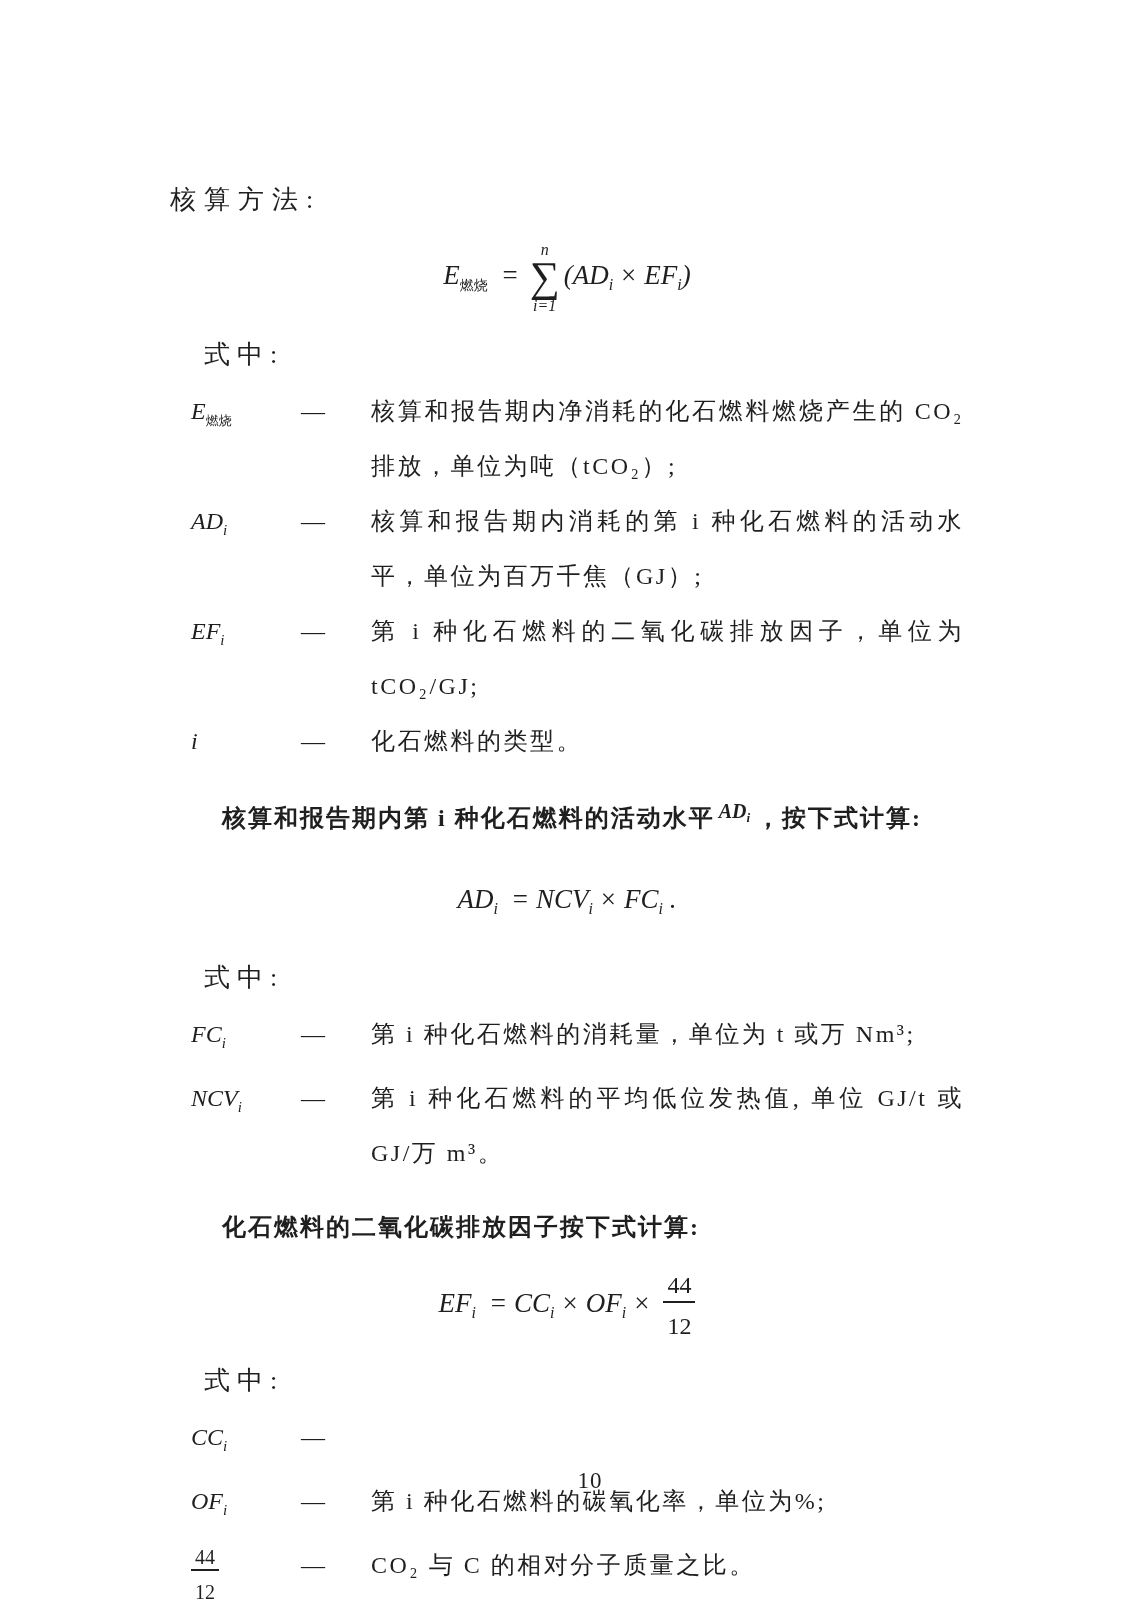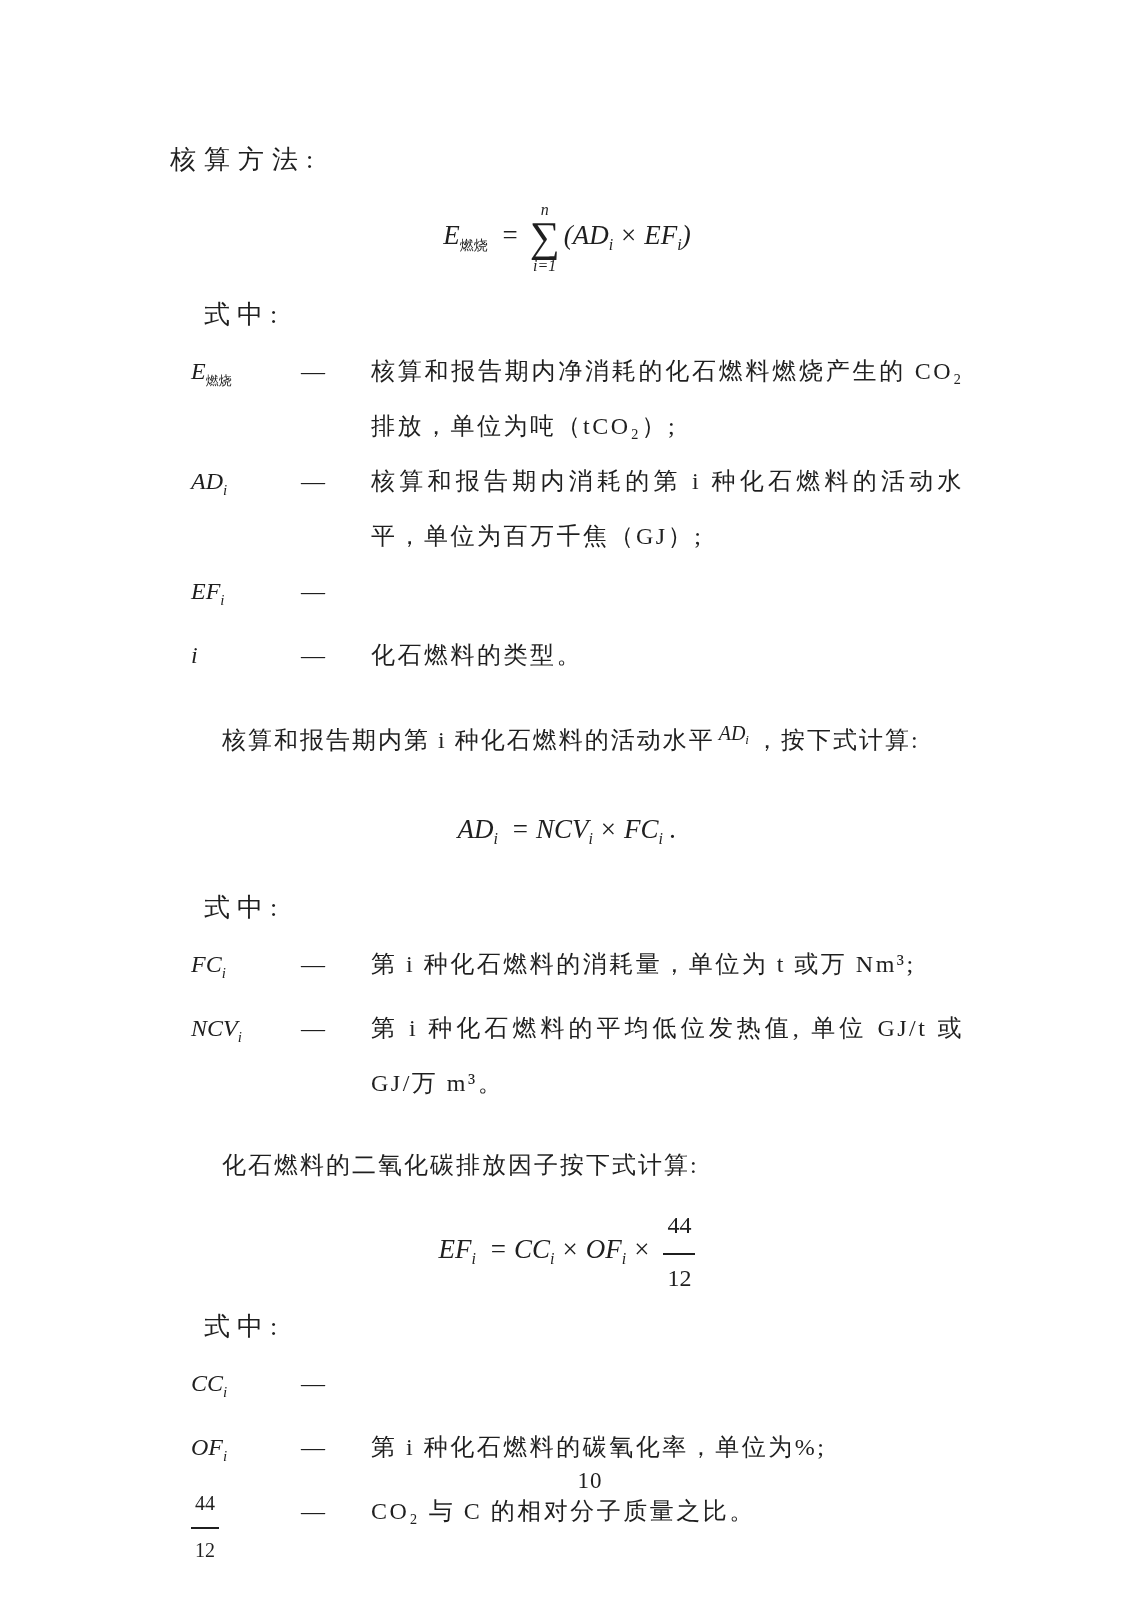--- a/index.html
+++ b/index.html
@@ -8,21 +8,21 @@
     position:relative;
     width:1132px; height:1600px;
     background:#ffffff;
     color:#1f1f1f;
     font-family:"Liberation Serif","DejaVu Serif",serif;
     padding:142px 168px 0 170px;
     overflow:hidden;
   }
   .it { font-style:italic; }
   .heading {
-    font-size:26px; letter-spacing:8px;
+    font-size:26px; letter-spacing:8px;margin-top:40px;
   }
   .where {
     font-size:26px; letter-spacing:7px;
     margin-left:34px;
   }
   
   .formula {
     text-align:center;
     font-size:27px; font-style:italic;
     white-space:nowrap;
@@ -38,21 +38,21 @@
   .sigma-sup { font-size:16px; }
   .sigma-glyph { font-size:42px; font-style:normal; line-height:0.95; }
   .sigma-sub { font-size:16px; }
   .formula-ad { margin-top:48px; }
   .formula-ef { margin-top:24px; height:74px; display:flex; align-items:center; justify-content:center; }
   .frac {
     display:inline-flex; flex-direction:column; align-items:center;
     vertical-align:middle; line-height:1.15; font-style:normal; font-size:24px;
     margin-left:6px;
   }
-  .frac .frac-num { border-bottom:2px solid currentColor; padding:0 4px 13px; }
+  .frac .frac-num { border-bottom:2px solid currentColor; padding:0 4px 1px; }
   .frac .frac-den { padding-top:10px; }
   
   .defs { margin-top:12px; }
   .def-row {
     display:grid;
     grid-template-columns:110px 70px 1fr;
     align-items:start;
     margin-left:21px;
   }
   .def-sym {
@@ -61,22 +61,23 @@
   .def-sym .cjk-sub { font-size:13px; }
   .def-sym .sub-i { font-size:15px; }
   .def-dash { line-height:55px; font-size:24px; }
   .def-text {
     font-size:24px; line-height:55px; letter-spacing:2.5px;
     text-align:justify;
   }
   .def-sym .frac { font-size:20px; line-height:1.1; margin:8px 0 0 0; }
   
   .para {
-    font-size:24px; letter-spacing:2px; line-height:52px;
+    font-size:24px; letter-spacing:2px; line-height:36px;
     text-indent:52px;
+    font-weight:bold;
   }
   .para-activity { margin-top:24px; }
   .para-ef { margin-top:28px; }
   .inline-sym {
     font-style:italic; font-size:20px;
     vertical-align:8px; letter-spacing:0;
     margin:0 6px 0 4px;
   }
   .inline-sym .sub-i { font-size:13px; vertical-align:-4px; }
   .where-2 { margin-top:42px; }
@@ -113,20 +114,21 @@
       <div class="def-text">核算和报告期内净消耗的化石燃料燃烧产生的 CO₂ 排放，单位为吨（tCO₂）;</div>
     </div>
     <div class="def-row">
       <div class="def-sym"><span>AD</span><span class="sub-i">i</span></div>
       <div class="def-dash">—</div>
       <div class="def-text">核算和报告期内消耗的第 i 种化石燃料的活动水平，单位为百万千焦（GJ）;</div>
     </div>
     <div class="def-row">
       <div class="def-sym"><span>EF</span><span class="sub-i">i</span></div>
       <div class="def-dash">—</div>
+      <div class="def-text">第 i 种化石燃料的二氧化碳排放因子，单位为 tCO₂/GJ;</div>
     </div>
     <div class="def-row">
       <div class="def-sym"><span>i</span></div>
       <div class="def-dash">—</div>
       <div class="def-text">化石燃料的类型。</div>
     </div>
   </div>
 
   <div class="para para-activity">
     <span>核算和报告期内第 i 种化石燃料的活动水平</span><span class="inline-sym"><span>AD</span><span class="sub-i">i</span></span><span>，按下式计算:</span>

